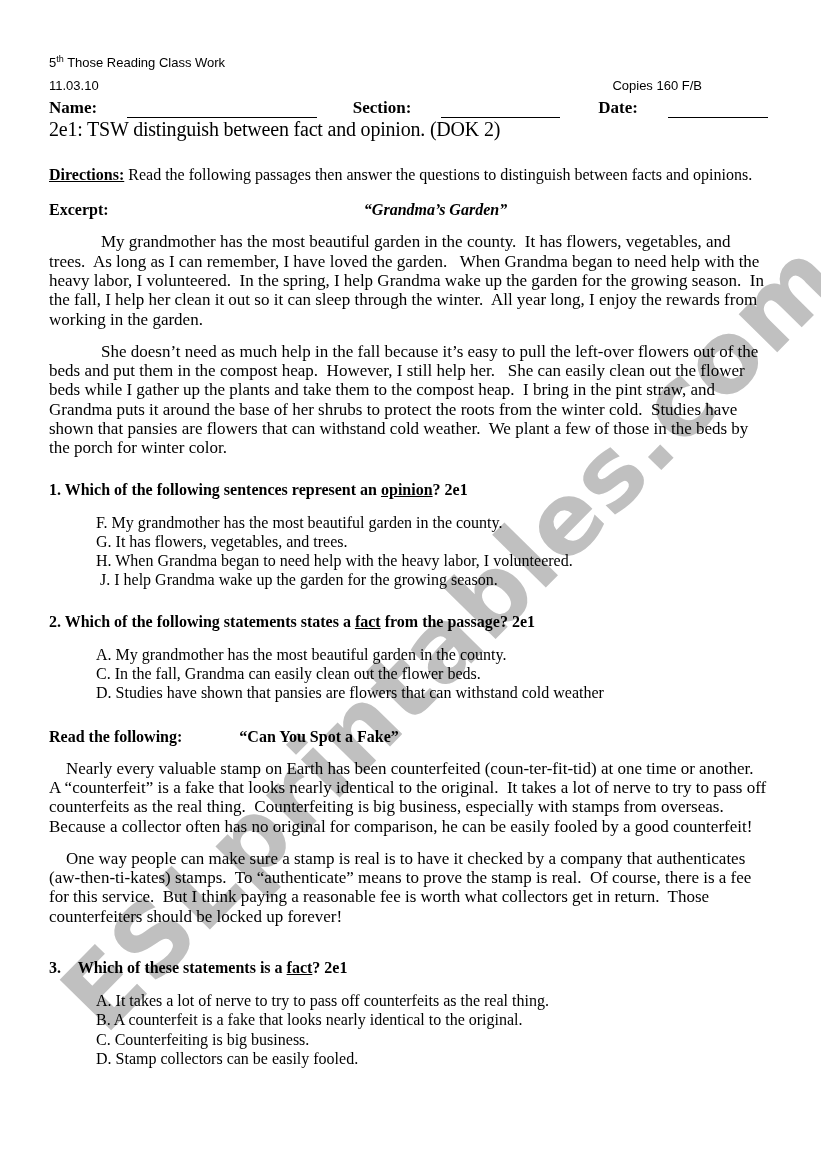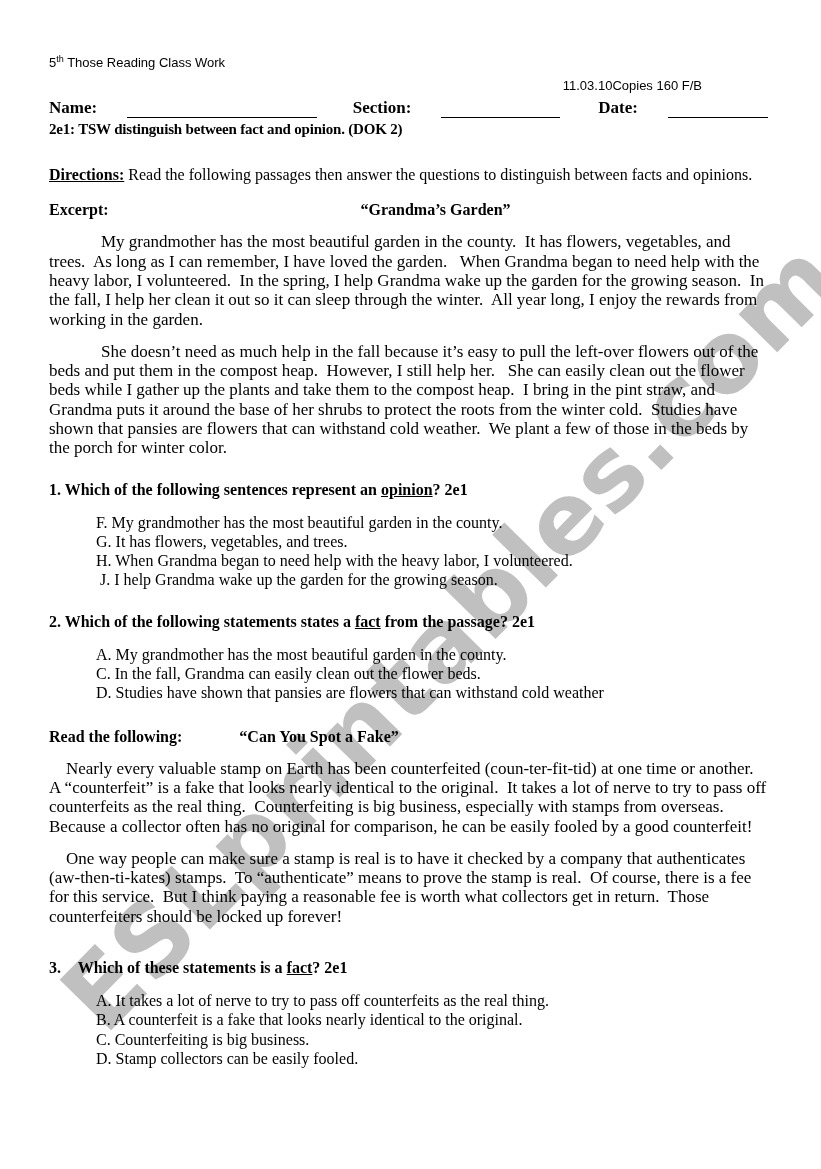--- a/index.html
+++ b/index.html
@@ -25,35 +25,35 @@
     z-index:0;
     user-select:none;
   }
   .content{
     position:relative;z-index:1;
     padding:52px 53px 0 49px;
   }
   
   .hline1{font-family:"Liberation Sans",sans-serif;font-size:13px;line-height:15px;}
   .hline1 .sup{font-size:9px;vertical-align:super;}
-  .hline2{display:flex;justify-content:flex-end;font-family:"Liberation Sans",sans-serif;font-size:13px;line-height:15px;margin-top:8px;}
+  .hline2{display:flex;justify-content:space-between;font-family:"Liberation Sans",sans-serif;font-size:13px;line-height:15px;margin-top:8px;}
   .hline2 .copies{padding-right:66px;}
   .name-row{display:flex;align-items:flex-end;font-weight:bold;font-size:17px;line-height:20px;margin-top:5px;gap:30px;}
   .blank{border-bottom:1.5px solid #000;height:18px;}
   .blank.b-name{width:252px;margin-right:6px;}
   .blank.b-section{width:158px;margin-right:8px;}
   .blank.b-date{width:133px;}
   .name-row .lbl{white-space:pre;}
-  .objective{font-weight:bold;font-size:15px;line-height:18px;margin-top:2px;letter-spacing:-0.2px;}
+  .objective{font-weight:normal;font-size:20px;line-height:18px;margin-top:2px;letter-spacing:-0.2px;}
   
   .directions{font-size:16px;line-height:19px;margin-top:27px;}
   .directions .dlabel{font-weight:bold;text-decoration:underline;}
   .excerpt-row{position:relative;margin-top:16px;font-size:16px;line-height:19px;height:19px;}
   .excerpt-row .elabel{font-weight:bold;}
-  .excerpt-row .etitle{position:absolute;left:4px;right:0;text-align:center;font-weight:bold;padding-left:50px;}
+  .excerpt-row .etitle{position:absolute;left:4px;right:0;text-align:center;font-weight:bold;padding-left:50px;font-style:italic;}
   p.passage{font-size:17px;line-height:19.3px;margin:13px 0 0 0;white-space:pre-wrap;text-indent:52px;}
   p.passage.small-indent{text-indent:17px;}
   .q-head{font-size:16px;line-height:19px;font-weight:bold;margin:22px 0 0 0;white-space:pre-wrap;}
   .q-head .u{text-decoration:underline;}
   .q-head .qnum{margin-right:9px;}
   .options{margin:14px 0 0 47px;font-size:16px;line-height:19.3px;}
   .options .opt{white-space:pre-wrap;}
   .read-row{margin-top:24px;font-size:16px;line-height:19px;}
   .read-row .rlabel{font-weight:bold;}
   .read-row .rtitle{font-weight:bold;margin-left:53px;}

